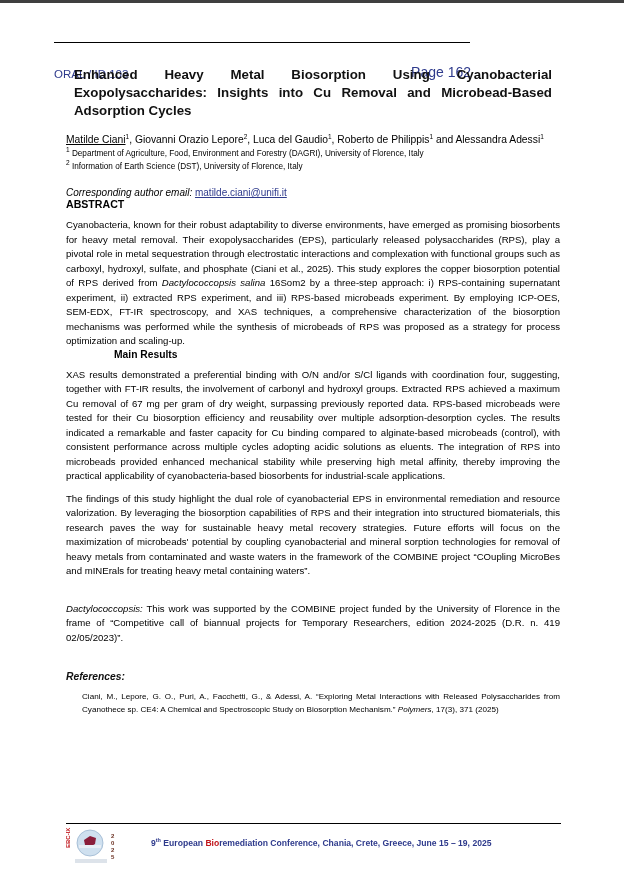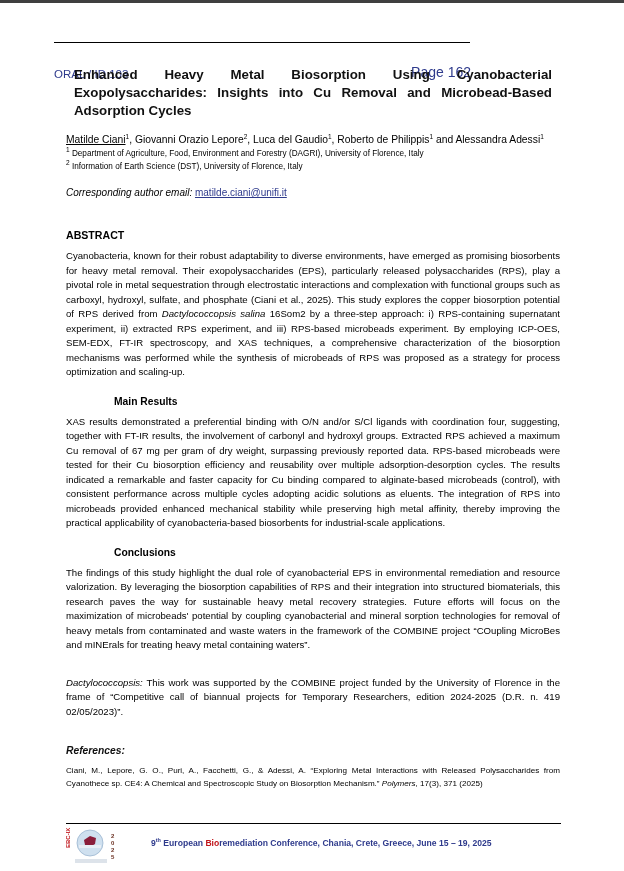--- a/index.html
+++ b/index.html
@@ -15,28 +15,28 @@
   .hdr-rule { position: absolute; left: 54px; top: 42px; width: 416px; height: 1px; background: #000; }
 
   .content { position: absolute; left: 66px; top: 58px; width: 494px; }
   .title { font-weight: bold; font-size: 13.3px; line-height: 18px; color: #111; text-align: justify; text-align-last: left; margin: 8px; }
   .authors { margin-top: 13px; font-size: 10.3px; line-height: 14px; }
   .authors .pres { text-decoration: underline; }
   sup { font-size: 6.5px; line-height: 0; vertical-align: 4px; }
   .affil { font-size: 8.2px; line-height: 13px; }
   .corr { margin-top: 14px; font-size: 10px; font-style: italic; }
   .corr a { color: #2e3a8c; text-decoration: underline; font-style: normal; }
-  .abstract-h { margin-top: 31px; font-weight: bold; font-size: 10.6px; }
+  .abstract-h { font-weight: bold; font-size: 10.6px; }
   .sub-h { font-weight: bold; font-size: 10.3px; margin-top: 7px; }
   .para { font-size: 9.6px; line-height: 14.5px; text-align: justify; margin-top: 8px; }
-  .para + .sub-h { margin-top: 16px; padding-left: 48px; }
+  .para + .sub-h { margin-top: 0; padding-left: 48px; }
   .ack { margin-top: 23px; font-size: 9.6px; line-height: 14.5px; text-align: justify; }
   .ack em { font-style: italic; }
   .refs-h { margin-top: 26px; font-size: 10.3px; font-style: italic; font-weight: bold; color: #111; }
-  .ref { margin-top: 8px; font-size: 8.1px; line-height: 13px; text-align: justify; }
+  .ref { margin-top: 8px; font-size: 8.1px; line-height: 13px; text-align: justify; margin-left: 16px; }
   .ref em { font-style: italic; }
 
   .ftr-rule { position: absolute; left: 66px; top: 823px; width: 495px; height: 1px; background: #000; }
   .logo { position: absolute; left: 66px; top: 826px; width: 52px; height: 40px; }
   .ftr-text { position: absolute; left: 151px; top: 838px; font-size: 8.6px; font-weight: bold; color: #2e3a8c; }
   .ftr-text .bio { color: #c0151b; }
   .ftr-text sup { font-size: 5.5px; vertical-align: 4px; }
 </style>
 </head>
 <body>
@@ -65,21 +65,20 @@
       <span>Corresponding author email: </span><a>matilde.ciani@unifi.it</a>
     </div>
 
     <div class="abstract-h">ABSTRACT</div>
 
     <p class="para" style="margin-bottom:0"><span>Cyanobacteria, known for their robust adaptability to diverse environments, have emerged as promising biosorbents for heavy metal removal. Their exopolysaccharides (EPS), particularly released polysaccharides (RPS), play a pivotal role in metal sequestration through electrostatic interactions and complexation with functional groups such as carboxyl, hydroxyl, sulfate, and phosphate (Ciani et al., 2025). This study explores the copper biosorption potential of RPS derived from </span><em>Dactylococcopsis salina</em><span> 16Som2 by a three-step approach: i) RPS-containing supernatant experiment, ii) extracted RPS experiment, and iii) RPS-based microbeads experiment. By employing ICP-OES, SEM-EDX, FT-IR spectroscopy, and XAS techniques, a comprehensive characterization of the biosorption mechanisms was performed while the synthesis of microbeads of RPS was proposed as a strategy for process optimization and scaling-up.</span></p>
 
     <div class="sub-h">Main Results</div>
     <p class="para" style="margin-bottom:0">XAS results demonstrated a preferential binding with O/N and/or S/Cl ligands with coordination four, suggesting, together with FT-IR results, the involvement of carbonyl and hydroxyl groups. Extracted RPS achieved a maximum Cu removal of 67 mg per gram of dry weight, surpassing previously reported data. RPS-based microbeads were tested for their Cu biosorption efficiency and reusability over multiple adsorption-desorption cycles. The results indicated a remarkable and faster capacity for Cu binding compared to alginate-based microbeads (control), with consistent performance across multiple cycles adopting acidic solutions as eluents. The integration of RPS into microbeads provided enhanced mechanical stability while preserving high metal affinity, thereby improving the practical applicability of cyanobacteria-based biosorbents for industrial-scale applications.</p>
 
-    <div class="sub-h">Conclusions</div>
     <p class="para" style="margin-bottom:0">The findings of this study highlight the dual role of cyanobacterial EPS in environmental remediation and resource valorization. By leveraging the biosorption capabilities of RPS and their integration into structured biomaterials, this research paves the way for sustainable heavy metal recovery strategies.  Future efforts will focus on the maximization of microbeads' potential by coupling cyanobacterial and mineral sorption technologies for removal of heavy metals from contaminated and waste waters in the framework of the COMBINE project “COupling MicroBes and mINErals for treating heavy metal containing waters”.</p>
 
     <p class="ack" style="margin-bottom:0"><em>Dactylococcopsis:</em><span> This work was supported by the COMBINE project funded by the University of Florence in the frame of “Competitive call of biannual projects for Temporary Researchers, edition 2024-2025 (D.R. n. 419 02/05/2023)”.</span></p>
 
     <div class="refs-h">References:</div>
     <p class="ref" style="margin-bottom:0"><span>Ciani, M., Lepore, G. O., Puri, A., Facchetti, G., &amp; Adessi, A. “Exploring Metal Interactions with Released Polysaccharides from Cyanothece sp. CE4: A Chemical and Spectroscopic Study on Biosorption Mechanism.” </span><em>Polymers</em><span>, 17(3), 371 (2025)</span></p>
   </div>
 
   <div class="ftr-rule"></div>
 

